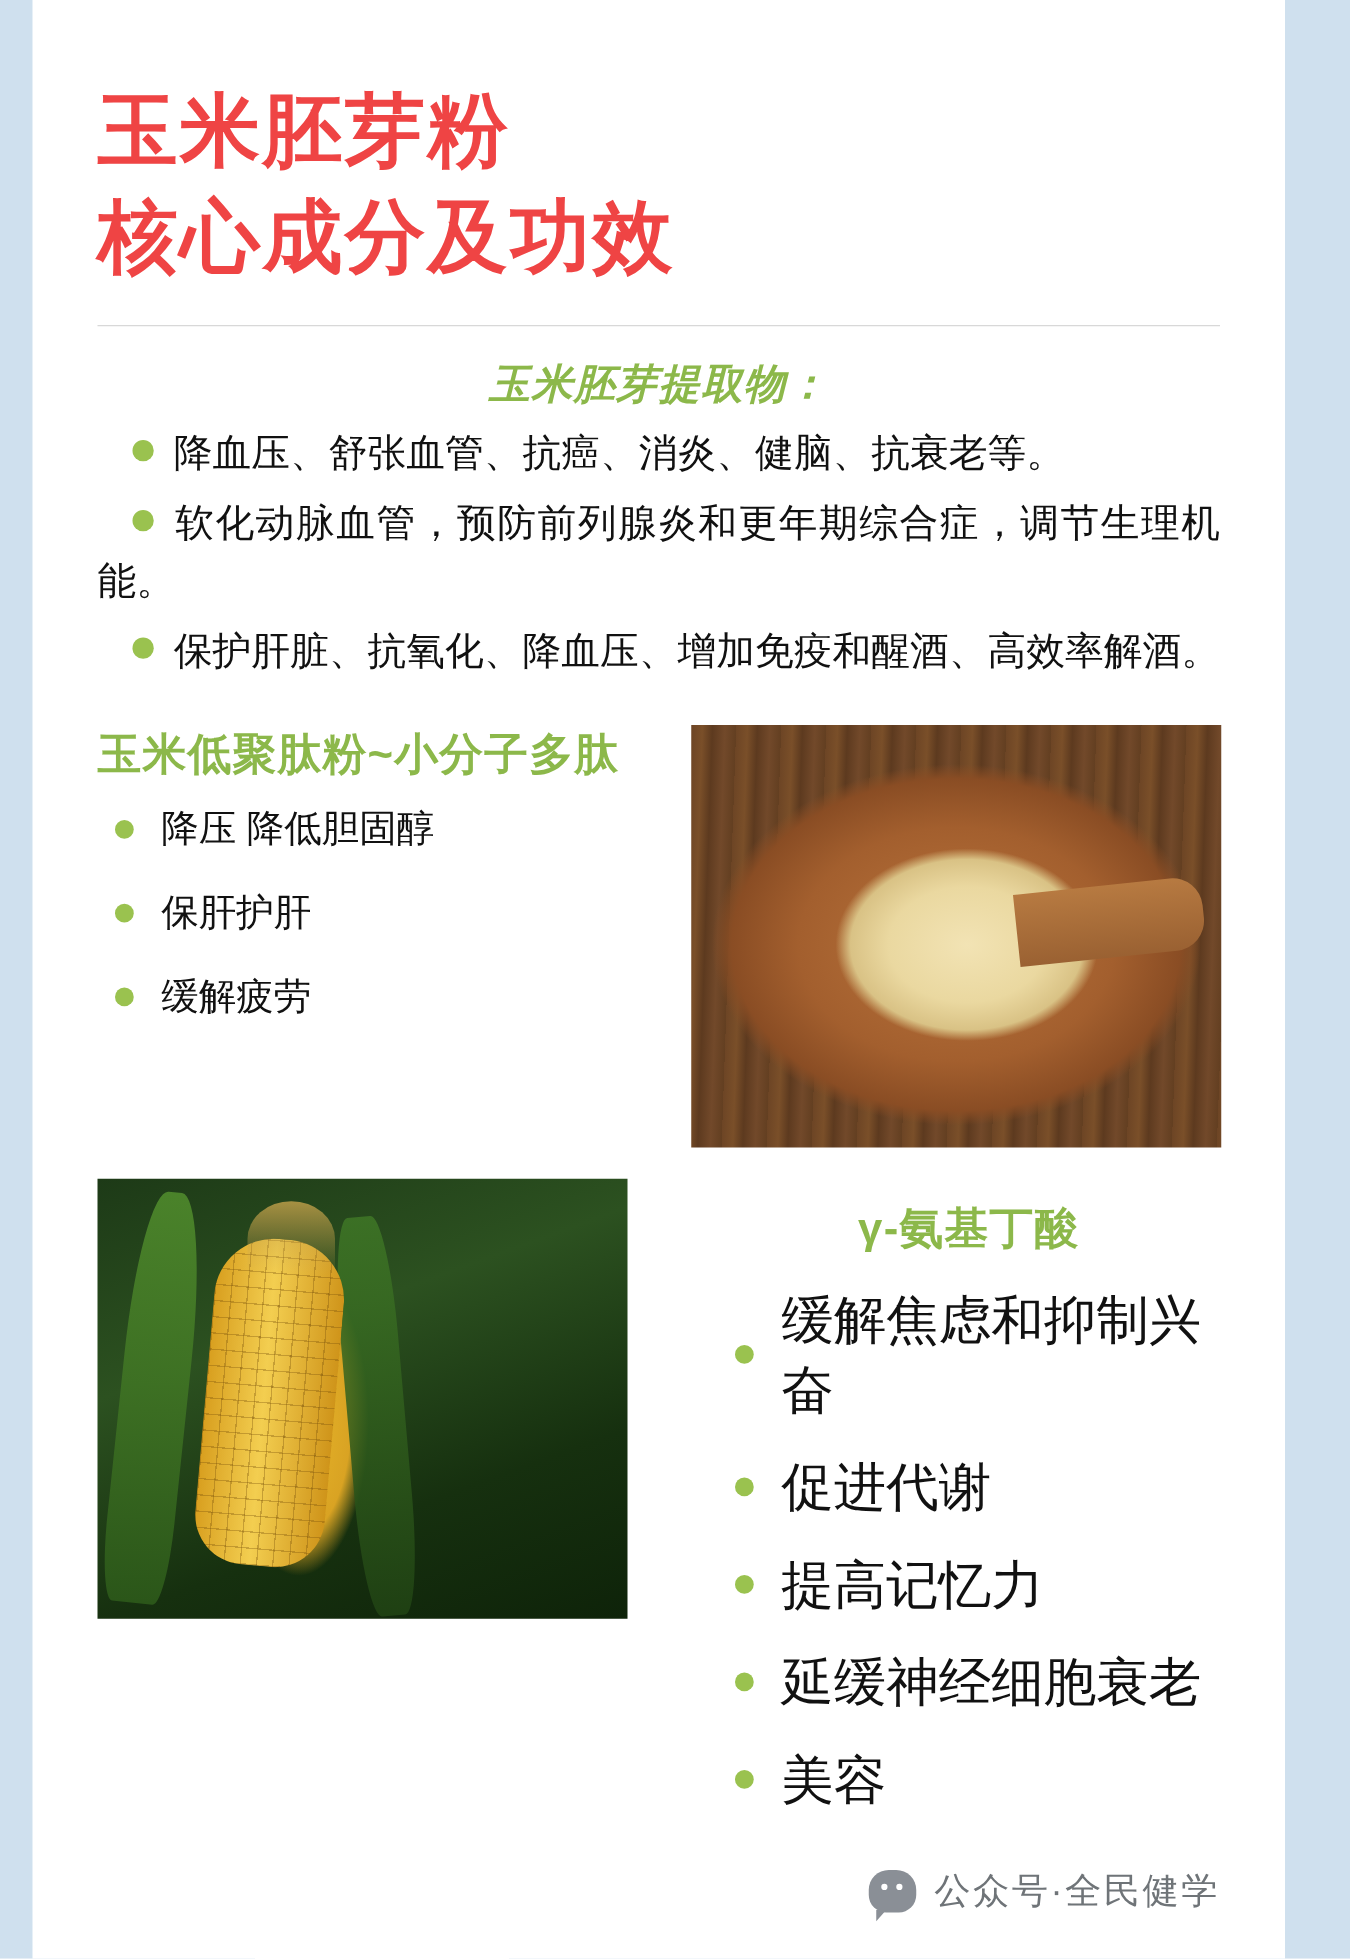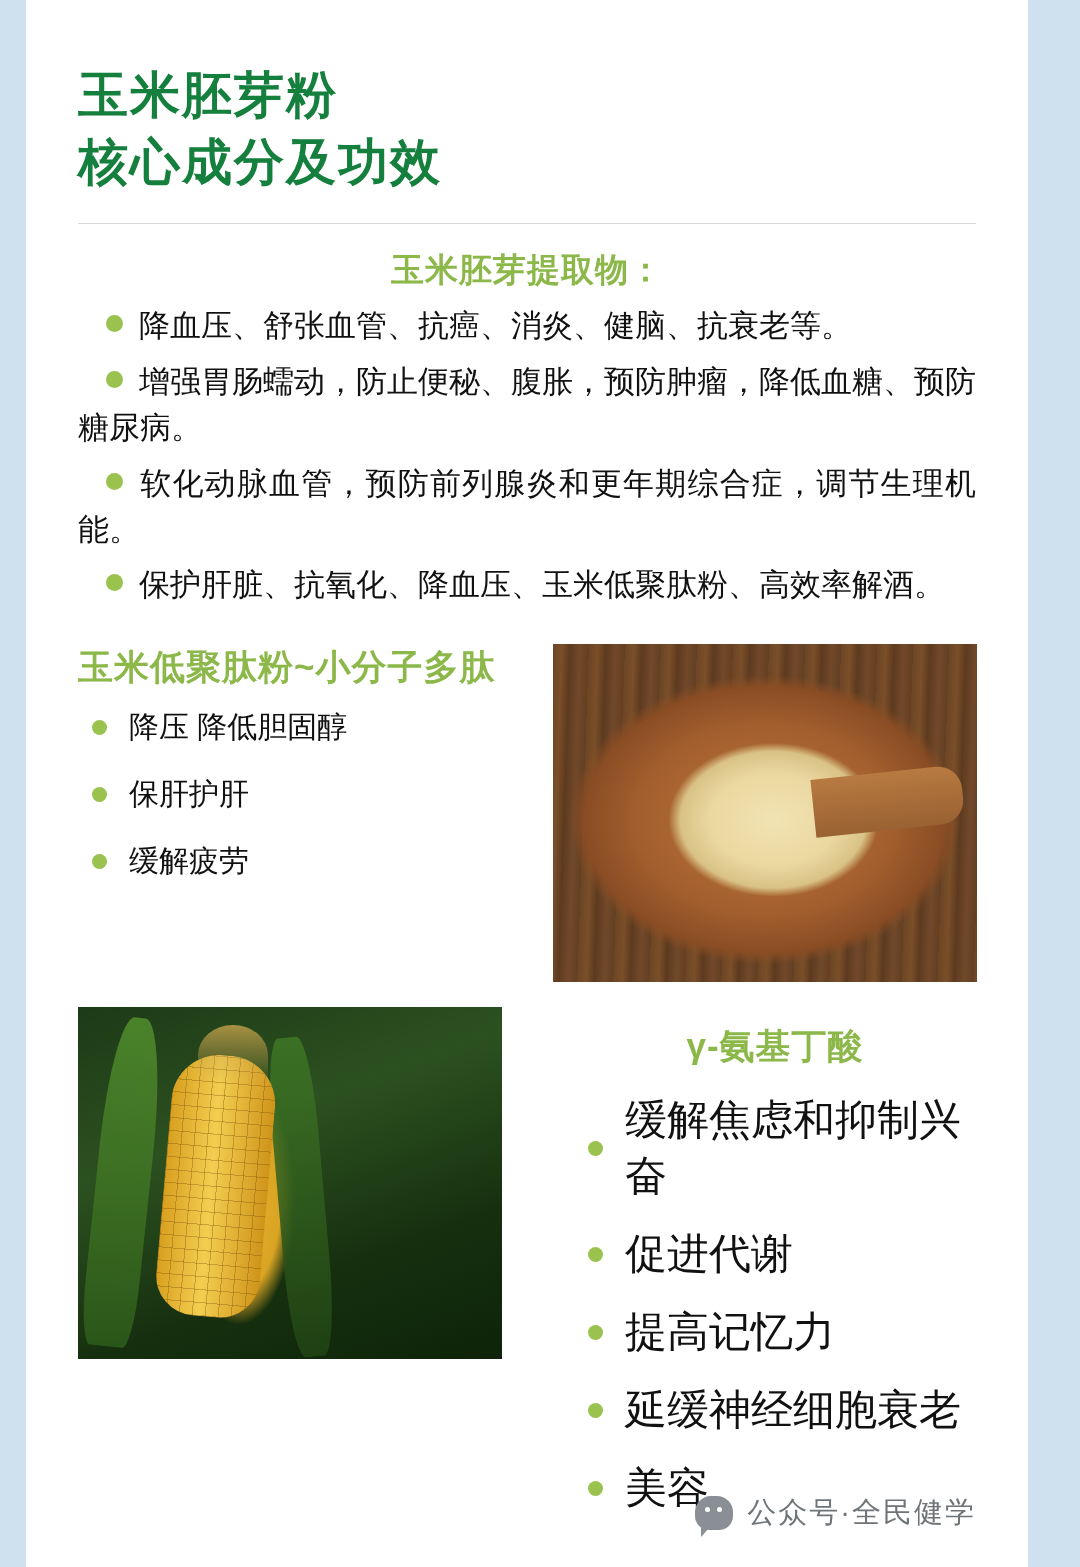--- a/index.html
+++ b/index.html
@@ -38,41 +38,42 @@
     box-sizing: border-box;
   }
 
   
   .title-block {
     padding-top: 62px;
   }
   .title-line {
     font-family: "Liberation Sans", sans-serif;
     font-weight: bold;
-    font-size: 50px;
+    font-size: 64px;
     line-height: 1.33;
-    color: #15803d;
+    color: #ef4444;
     letter-spacing: 2px;
     white-space: nowrap;
   }
   .rule {
     margin-top: 28px;
     height: 1px;
     background: #d8d8d8;
     width: 100%;
   }
 
   
   .sec1-head {
     text-align: center;
     font-weight: bold;
     font-size: 33px;
     color: #8cb84a;
     margin-top: 24px;
     letter-spacing: 1px;
+    font-style: italic;
   }
   .para {
     position: relative;
     font-size: 31px;
     line-height: 1.48;
     color: #111111;
     font-weight: normal;
     margin-top: 10px;
     padding-left: 0;
     text-align: justify;
@@ -285,27 +286,24 @@
       </div>
       <div class="rule"></div>
 
       <div>
         <div class="sec1-head">玉米胚芽提取物：</div>
 
         <div class="para">
           <span class="dot"></span><span>降血压、舒张血管、抗癌、消炎、健脑、抗衰老等。</span>
         </div>
         <div class="para">
-          <span class="dot"></span><span>增强胃肠蠕动，防止便秘、腹胀，预防肿瘤，降低血糖、预防糖尿病。</span>
+          <span class="dot"></span><span>软化动脉血管，预防前列腺炎和更年期综合症，调节生理机能。</span>
         </div>
         <div class="para">
-          <span class="dot"></span><span>软化动脉血管，预防前列腺炎和更年期综合症，调节生理机能。</span>
-        </div>
-        <div class="para">
-          <span class="dot"></span><span>保护肝脏、抗氧化、降血压、玉米低聚肽粉、高效率解酒。</span>
+          <span class="dot"></span><span>保护肝脏、抗氧化、降血压、增加免疫和醒酒、高效率解酒。</span>
         </div>
       </div>
 
       <div class="sec2">
         <div class="sec2-head">玉米低聚肽粉~小分子多肽</div>
         <ul class="bullets">
           <li>
               <span class="bdot"></span>
               <span>降压 降低胆固醇</span>
             </li>

